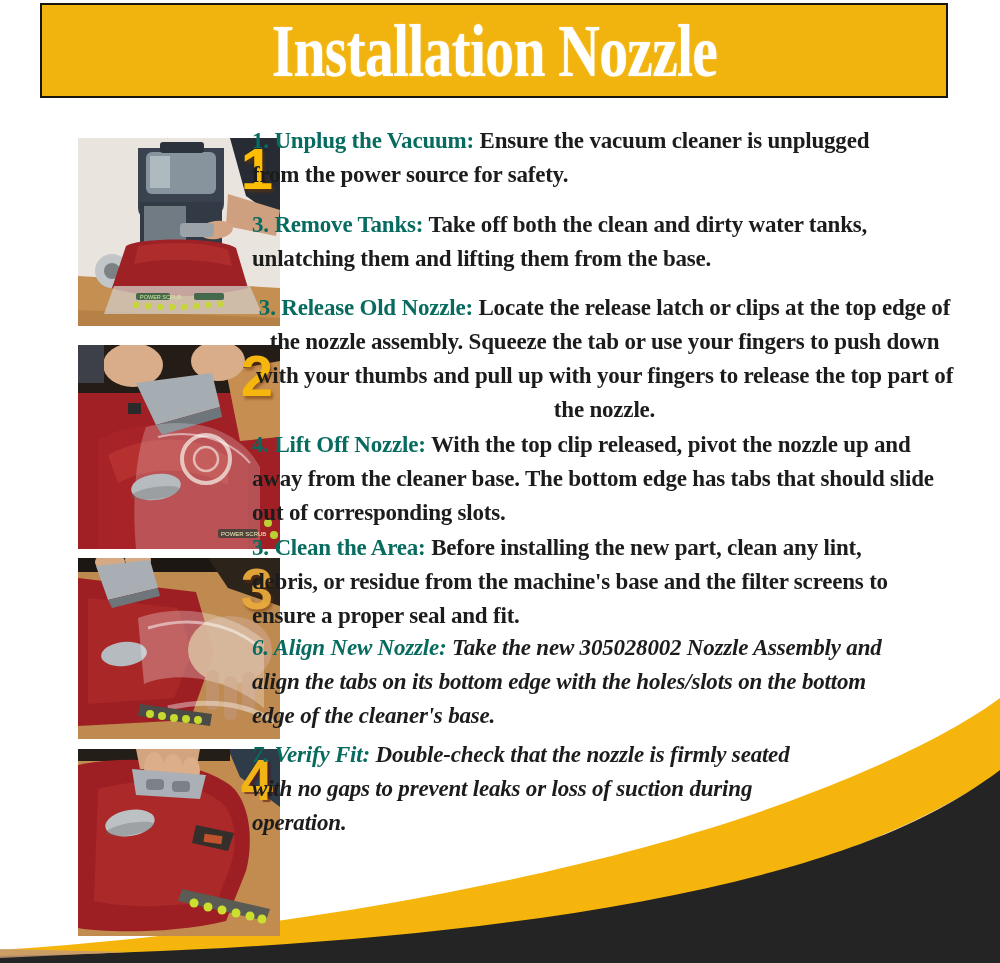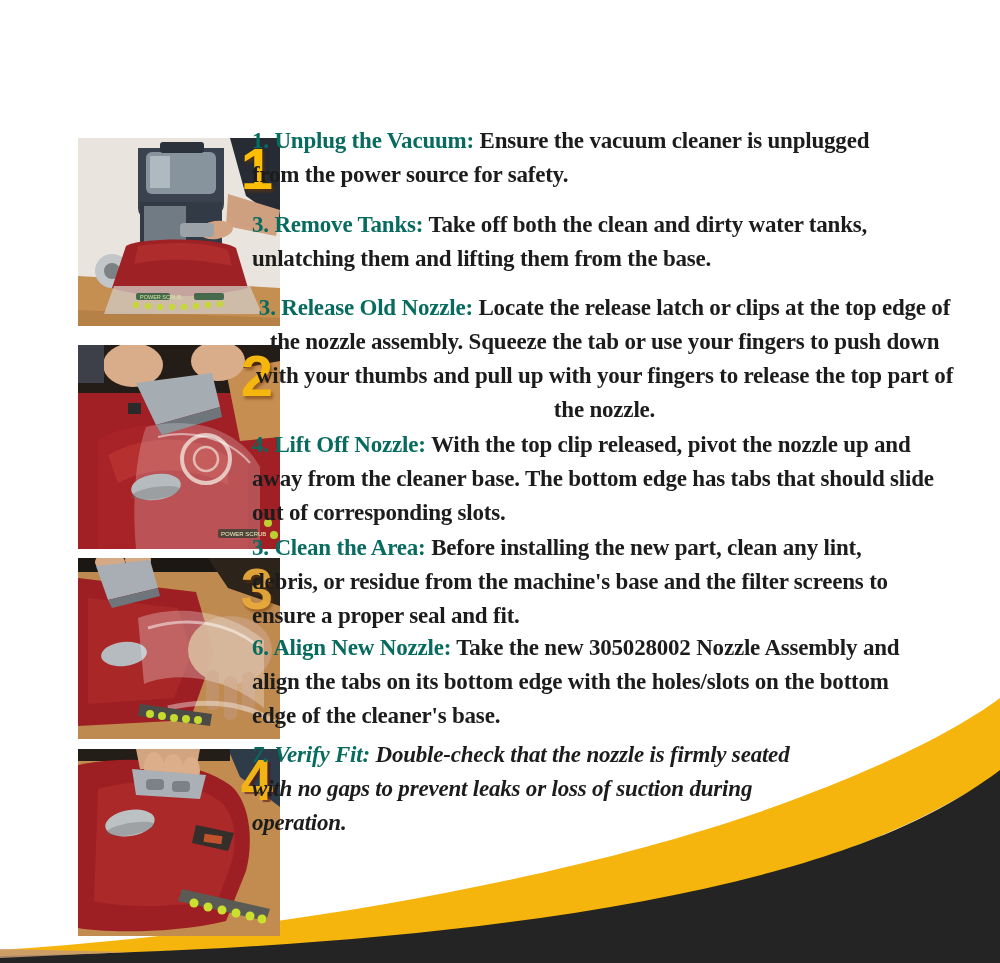--- a/index.html
+++ b/index.html
@@ -31,36 +31,39 @@
   
   .step{position:absolute;left:252px;margin:0;z-index:2;
         font-size:23px;line-height:34px;font-weight:bold;letter-spacing:-0.2px;
         color:#1c1c1c;}
   .step .head{color:#076B5F;}
   .step1{top:124px;width:620px;}
   .step2{top:208px;width:650px;}
   .step3{top:291px;width:705px;text-align:center;}
   .step4{top:428px;width:705px;}
   .step5{top:531px;width:670px;}
-  .step6{top:631px;width:650px;}
+  .step6{top:631px;width:650px;font-style:italic;}
   .step7{top:738px;width:560px;font-style:italic;}
 </style>
 </head>
 <body>
 
 <div class="page">
 
   <svg class="swoosh" viewBox="0 0 1000 963" preserveAspectRatio="none" aria-hidden="true">
     <path d="M 0 950 C 300 930 600 872 790 801 C 890 764 960 728 1000 698
              L 1000 772 C 950 806 880 842 775 873 C 560 931 280 951 0 957 Z" fill="#F5B50C"></path>
     <path d="M 0 956 C 280 951 560 929 772 872 C 890 840 955 804 1000 770
              L 1000 963 L 0 963 Z" fill="#242424"></path>
     <path d="M 0 949 L 130 952 L 0 958 Z" opacity="0.85" fill="#C49A76"></path>
   </svg>
 
+  <header class="banner">
+    <h1>Installation Nozzle</h1>
+  </header>
 
   <figure class="photo photo1">
     <svg viewBox="0 0 202 188" preserveAspectRatio="none">
       <rect x="0" y="0" width="202" height="188" fill="#e9e5de"></rect>
       <polygon points="0,138 202,150 202,188 0,188" fill="#c68f52"></polygon>
       <polygon points="0,172 202,180 202,188 0,188" fill="#a9763d" opacity="0.55"></polygon>
 
       <path d="M60,10 h86 v56 q0,9 -9,11 l-68,3 q-9,-1 -9,-10 Z" fill="#39424e"></path>
       <rect x="68" y="14" width="70" height="42" rx="6" fill="#96a2ab" opacity="0.85"></rect>
       <rect x="72" y="18" width="20" height="32" fill="#c9d2d7" opacity="0.6"></rect>

